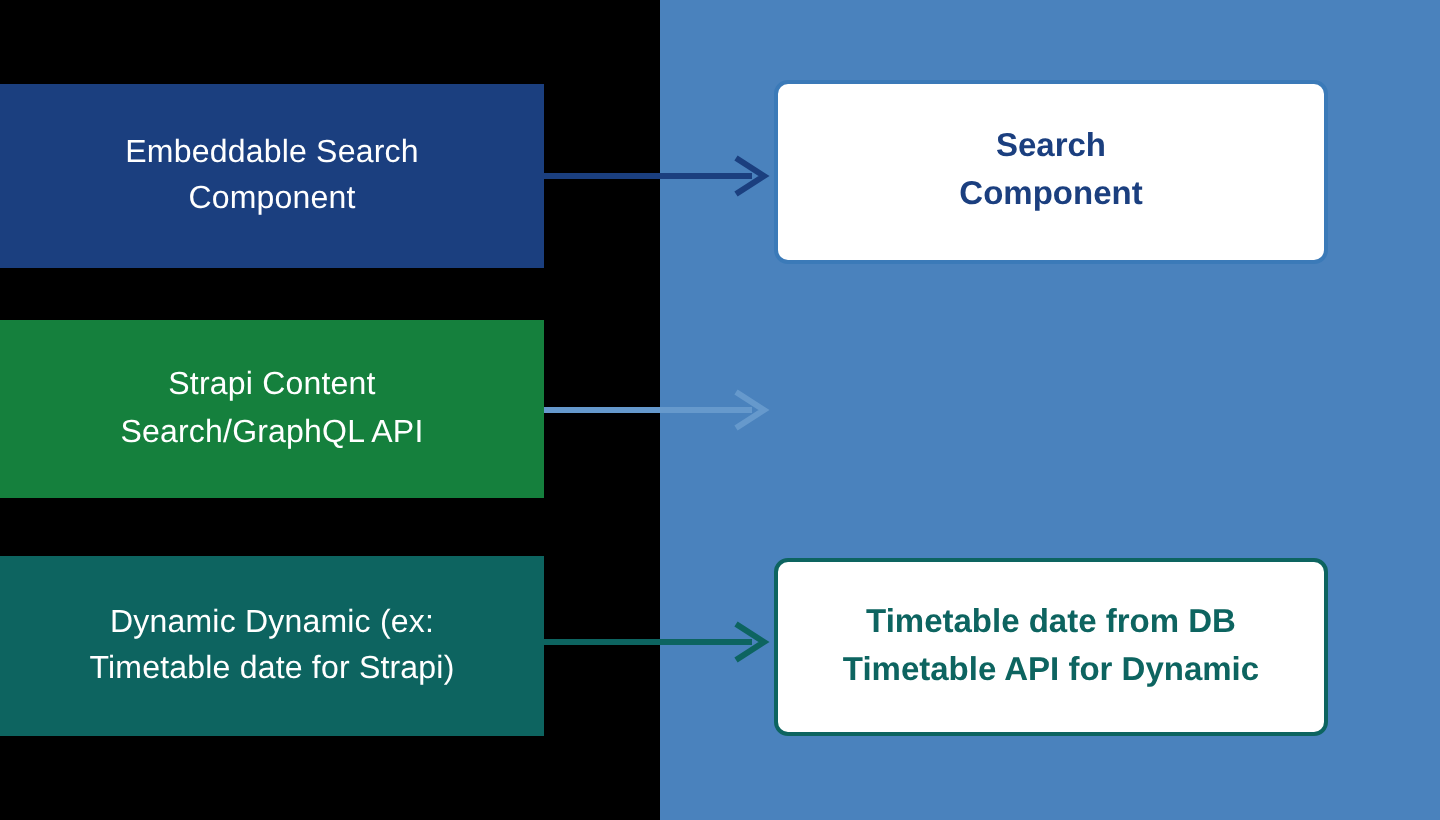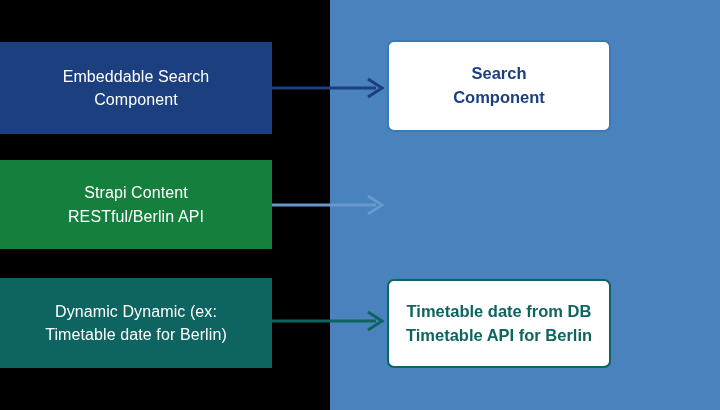--- a/index.html
+++ b/index.html
@@ -53,21 +53,21 @@
     background: #15803d;
   }
   #box-dynamic-content {
     top: 278px;
     height: 90px;
     background: #0d6460;
   }
   
   .right-box {
     left: 387px;
-    width: 224px;
+    width: 277px;
     background: #ffffff;
     border-radius: 7px;
     font-size: 16.5px;
     font-weight: bold;
   }
   #box-search-component {
     top: 40px;
     height: 92px;
     border: 2.5px solid #3b7ab8;
     color: #1b3f7f;
@@ -102,37 +102,37 @@
 
   <div id="right-panel"></div>
 
   <div class="box left-box" id="box-embeddable-search">
     <span>Embeddable Search</span>
     <span class="line2">Component</span>
   </div>
 
   <div class="box left-box" id="box-strapi-content">
     <span>Strapi Content</span>
-    <span class="line2">RESTful/Berlin API</span>
+    <span class="line2">Search/GraphQL API</span>
   </div>
 
   <div class="box left-box" id="box-dynamic-content">
     <span>Dynamic Dynamic (ex:</span>
-    <span class="line2">Timetable date for Berlin)</span>
+    <span class="line2">Timetable date for Strapi)</span>
   </div>
 
   <div class="box right-box" id="box-search-component">
     <span>Search</span>
     <span class="line2">Component</span>
   </div>
 
 
   <div class="box right-box" id="box-timetable-db">
     <span>Timetable date from DB</span>
-    <span class="line2">Timetable API for Berlin</span>
+    <span class="line2">Timetable API for Dynamic</span>
   </div>
 
   <div class="connector" id="connector-search">
     <svg width="120" height="24" viewBox="0 0 120 24">
       <line x1="0" y1="12" x2="104" y2="12" stroke="#1b3f7f" stroke-width="3"></line>
       <polyline points="96,3 110,12 96,21" fill="none" stroke="#1b3f7f" stroke-width="3"></polyline>
     </svg>
   </div>
 
   <div class="connector" id="connector-strapi">

